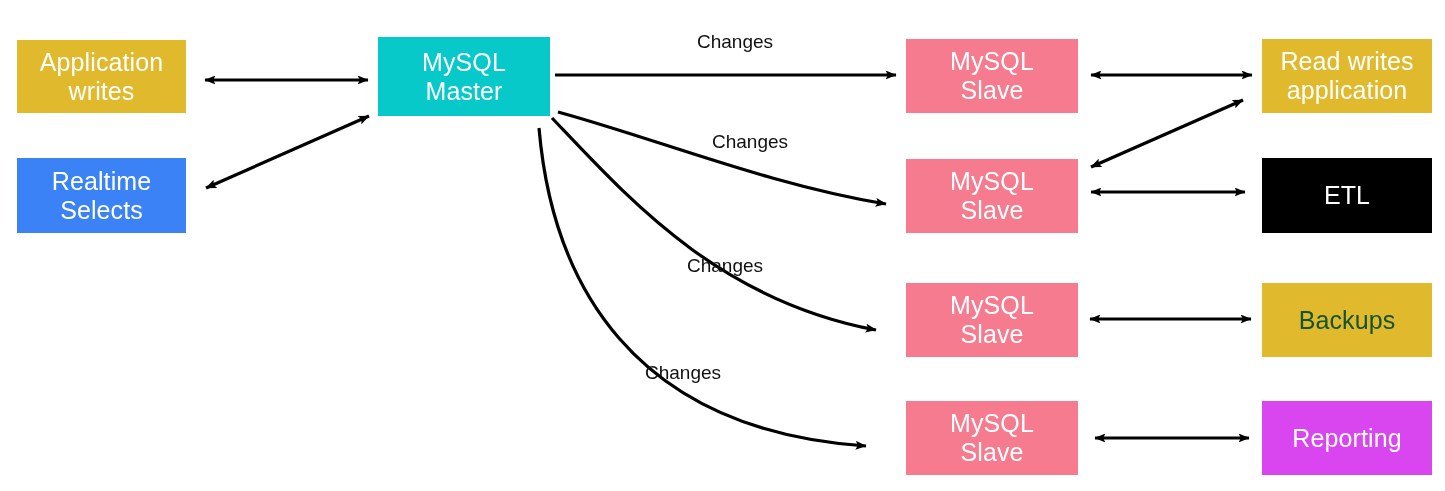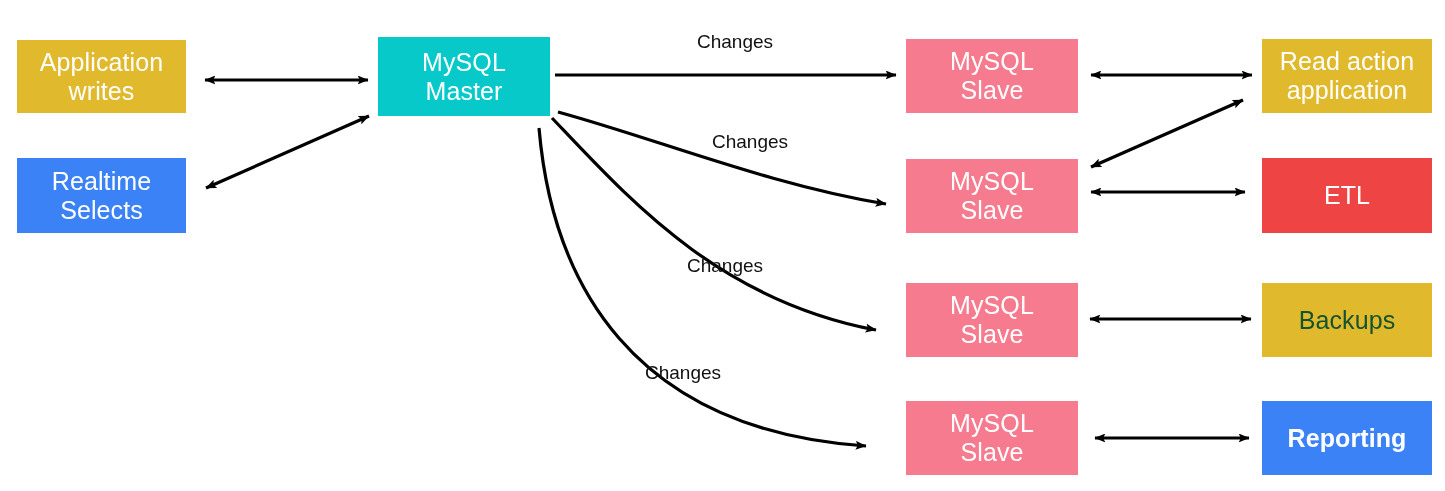--- a/index.html
+++ b/index.html
@@ -121,24 +121,24 @@
   <div class="node-box" style="left: 378px; top: 37px; width: 172px; height: 79px; background: rgb(7, 201, 201); color: rgb(255, 255, 255);">MySQL
 Master</div>
   <div class="node-box" style="left: 906px; top: 39px; width: 172px; height: 74px; background: rgb(246, 123, 142); color: rgb(255, 255, 255);">MySQL
 Slave</div>
   <div class="node-box" style="left: 906px; top: 159px; width: 172px; height: 74px; background: rgb(246, 123, 142); color: rgb(255, 255, 255);">MySQL
 Slave</div>
   <div class="node-box" style="left: 906px; top: 283px; width: 172px; height: 74px; background: rgb(246, 123, 142); color: rgb(255, 255, 255);">MySQL
 Slave</div>
   <div class="node-box" style="left: 906px; top: 401px; width: 172px; height: 74px; background: rgb(246, 123, 142); color: rgb(255, 255, 255);">MySQL
 Slave</div>
-  <div class="node-box" style="left: 1262px; top: 39px; width: 170px; height: 74px; background: rgb(224, 185, 45); color: rgb(255, 255, 255);">Read action
+  <div class="node-box" style="left: 1262px; top: 39px; width: 170px; height: 74px; background: rgb(224, 185, 45); color: rgb(255, 255, 255);">Read writes
 application</div>
-  <div class="node-box" style="left: 1262px; top: 158px; width: 170px; height: 75px; background: #ef4444; color: rgb(255, 255, 255);">ETL</div>
+  <div class="node-box" style="left: 1262px; top: 158px; width: 170px; height: 75px; background: #000000; color: rgb(255, 255, 255);">ETL</div>
   <div class="node-box" style="left: 1262px; top: 283px; width: 170px; height: 74px; background: rgb(224, 185, 45); color: #14532d;">Backups</div>
-  <div class="node-box" style="left: 1262px; top: 401px; width: 170px; height: 74px; background: #3b82f6; color: rgb(255, 255, 255); font-weight: bold;">Reporting</div>
+  <div class="node-box" style="left: 1262px; top: 401px; width: 170px; height: 74px; background: #d946ef; color: rgb(255, 255, 255);">Reporting</div>
 
   <div class="edge-label" style="left: 735px; top: 42px; color: rgb(17, 17, 17);">Changes</div>
   <div class="edge-label" style="left: 750px; top: 142px; color: rgb(17, 17, 17);">Changes</div>
   <div class="edge-label" style="left: 725px; top: 266px; color: rgb(17, 17, 17);">Changes</div>
   <div class="edge-label" style="left: 683px; top: 373px; color: rgb(17, 17, 17);">Changes</div>
 
 </div>
 
 </body></html>

